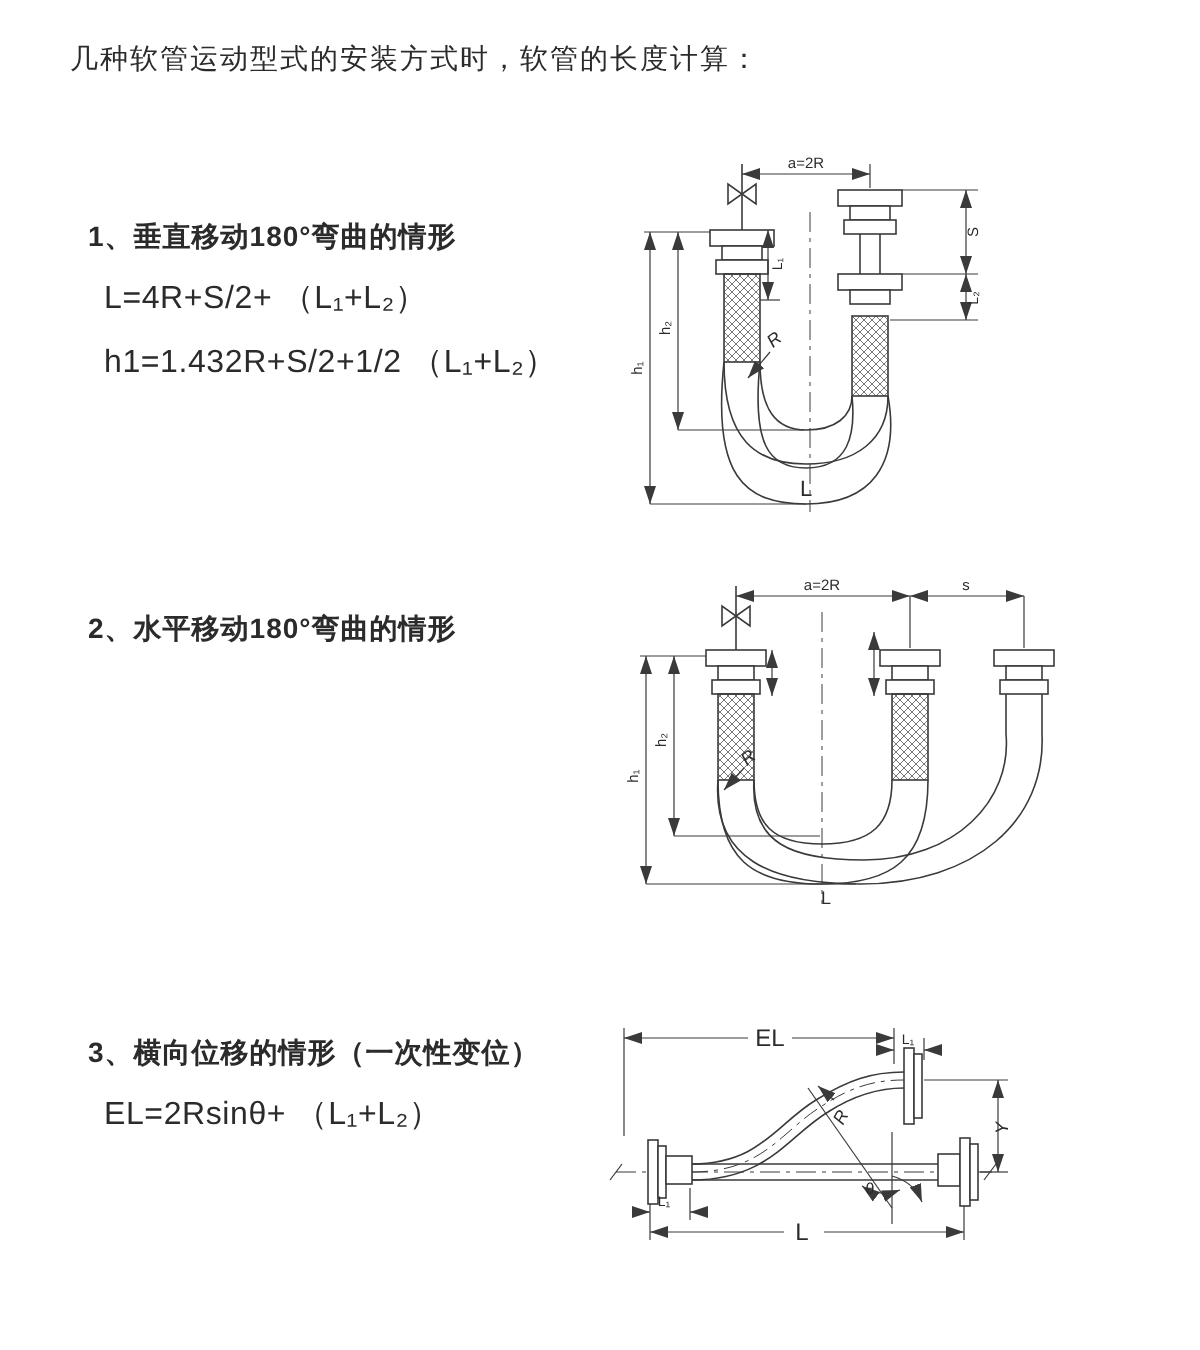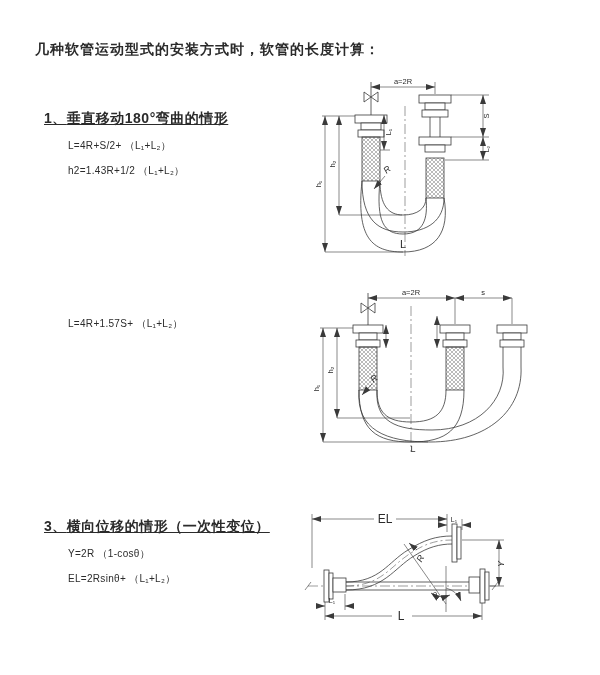--- a/index.html
+++ b/index.html
@@ -2,27 +2,27 @@
 <html><head>
 <meta charset="utf-8">
 <style>
   html,body{margin:0;padding:0;}
   body{
     width:600px;height:675px;position:relative;background:#ffffff;
     font-family:"Liberation Sans","DejaVu Sans",sans-serif;
     color:#2b2b2b;overflow:hidden;
   }
   .title{
-    position:absolute;left:35px;top:21px;font-size:14px;font-weight:700;
-    letter-spacing:1px;white-space:nowrap;margin-top:20px;
+    position:absolute;left:35px;top:21px;font-size:14px;font-weight:400;
+    letter-spacing:1px;white-space:nowrap;
   }
   .section{position:absolute;left:44px;}
-  .sec-head{font-size:14px;font-weight:700;letter-spacing:0.5px;white-space:nowrap;text-decoration:underline;}
+  .sec-head{font-size:14px;font-weight:700;letter-spacing:0.5px;white-space:nowrap;}
   .formula{
-    font-size:10px;margin-top:11px;margin-left:24px;white-space:nowrap;
+    font-size:16px;margin-top:11px;margin-left:8px;white-space:nowrap;
     font-weight:400;letter-spacing:0.3px;
   }
   #sec1{top:110px;}
   #sec2{top:306px;}
   #sec3{top:518px;}
   svg.diag{position:absolute;}
   svg text{
     font-family:"Liberation Sans","DejaVu Sans",sans-serif;
     fill:#2b2b2b;stroke:none;
   }
@@ -30,32 +30,33 @@
 </head>
 <body>
 
 <div class="title">几种软管运动型式的安装方式时，软管的长度计算：</div>
 
 <div class="section" id="sec1">
   <div class="sec-head">
     <span>1、</span><span>垂直移动180°弯曲的情形</span>
   </div>
   <div class="formula">L=4R+S/2+ （L₁+L₂）</div>
-  <div class="formula">h2=1.43R+1/2 （L₁+L₂）</div>
+  <div class="formula">h1=1.432R+S/2+1/2 （L₁+L₂）</div>
 </div>
 
 <div class="section" id="sec2">
-  <div class="formula">L=4R+1.57S+ （L₁+L₂）</div>
+  <div class="sec-head">
+    <span>2、</span><span>水平移动180°弯曲的情形</span>
+  </div>
 </div>
 
 <div class="section" id="sec3">
   <div class="sec-head">
     <span>3、</span><span>横向位移的情形（一次性变位）</span>
   </div>
-  <div class="formula">Y=2R （1-cosθ）</div>
   <div class="formula">EL=2Rsinθ+ （L₁+L₂）</div>
 </div>
 
 <svg class="diag" style="left:310px;top:70px" width="290" height="190" viewBox="0 0 290 190">
   <defs>
     <pattern id="hx1" width="4" height="4" patternUnits="userSpaceOnUse">
       <path d="M0,0 L4,4 M4,0 L0,4" stroke="#777" stroke-width="0.5"></path>
     </pattern>
     <marker id="ar1" markerWidth="11" markerHeight="8" refX="9" refY="4" orient="auto-start-reverse" markerUnits="userSpaceOnUse">
       <path d="M0,1 L9,4 L0,7 Z" fill="#3a3a3a"></path>

